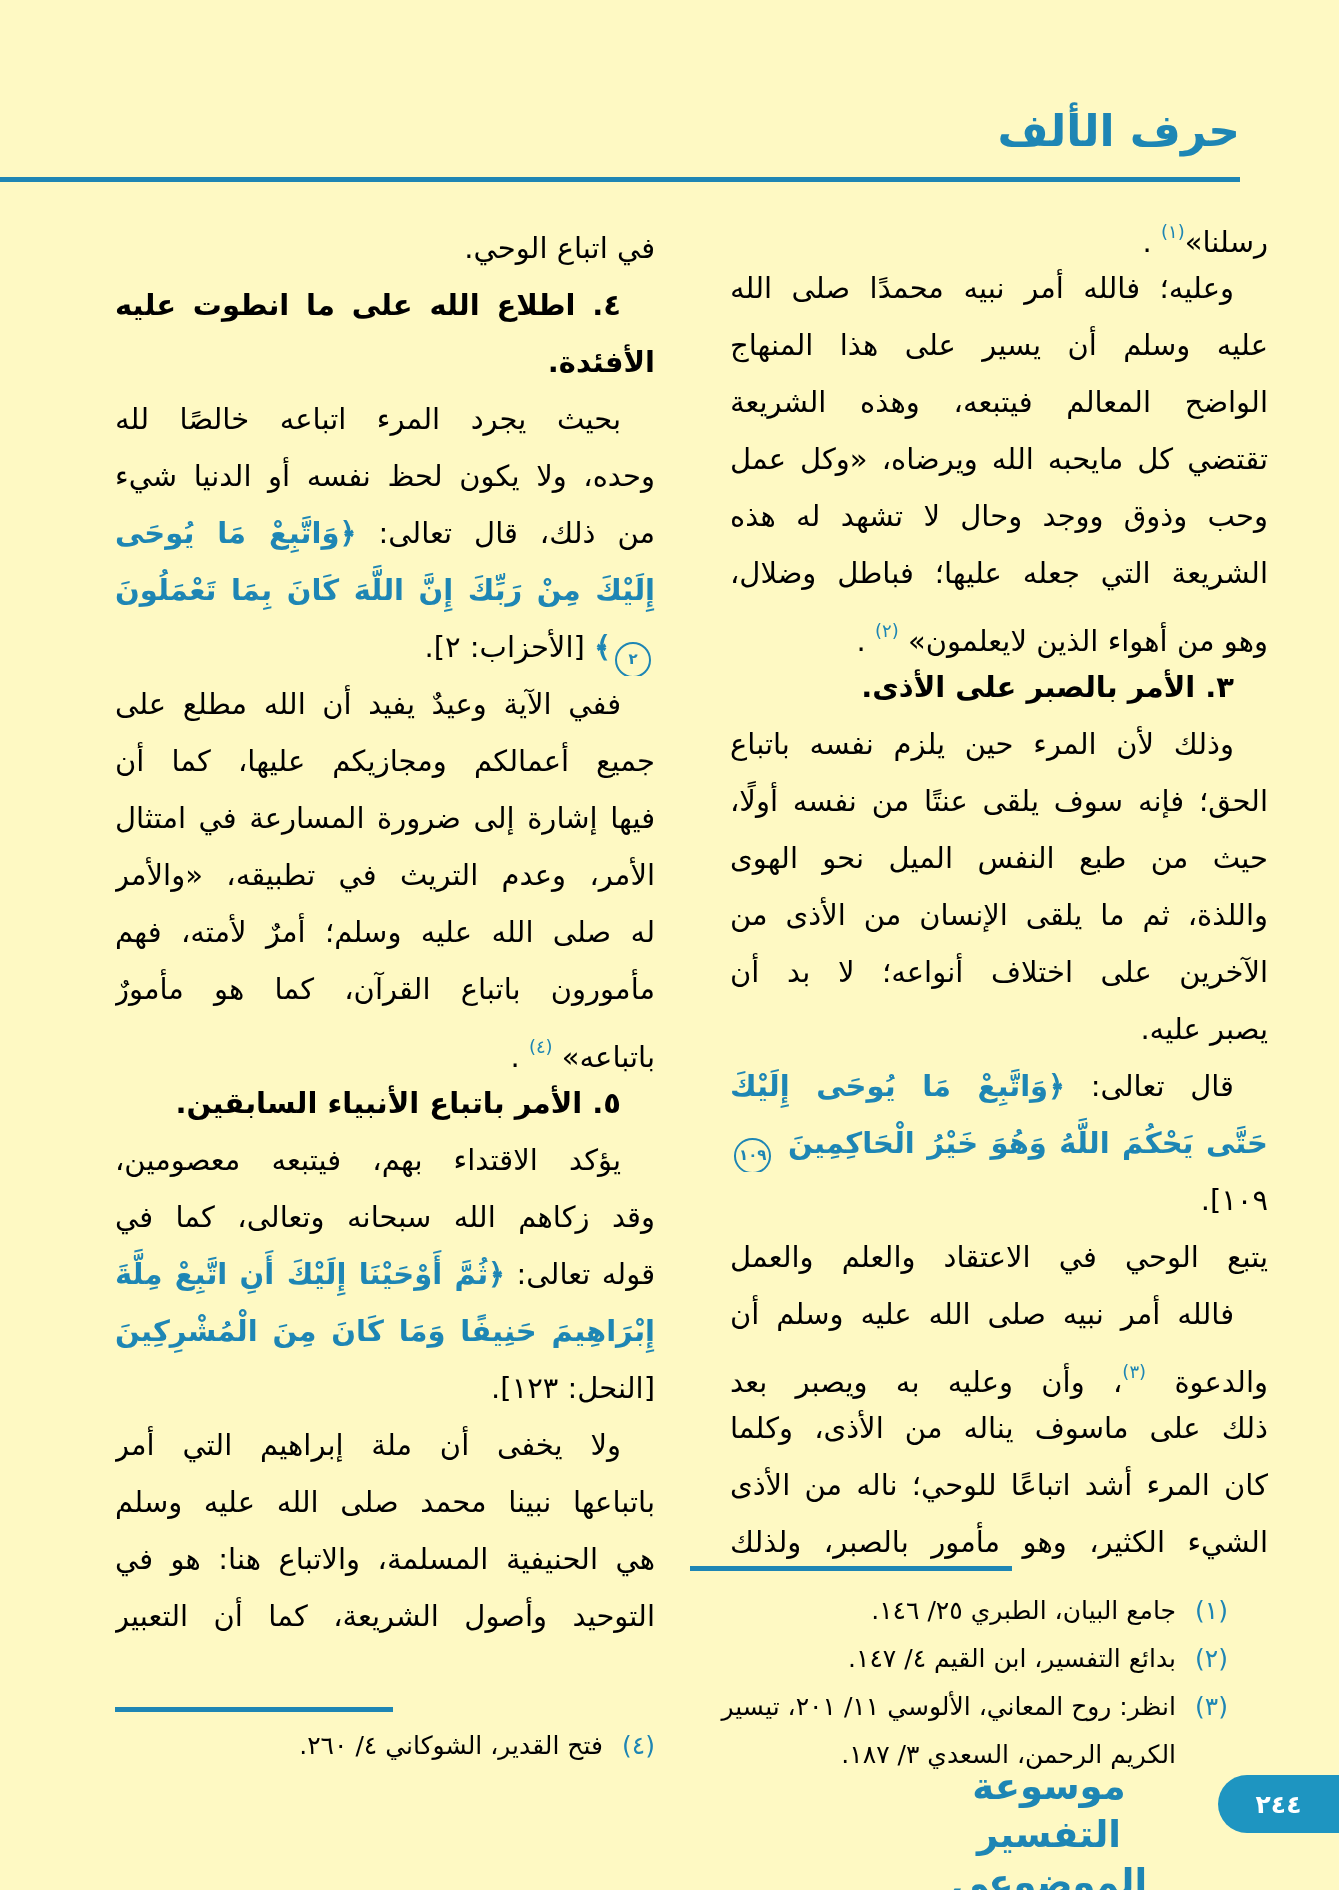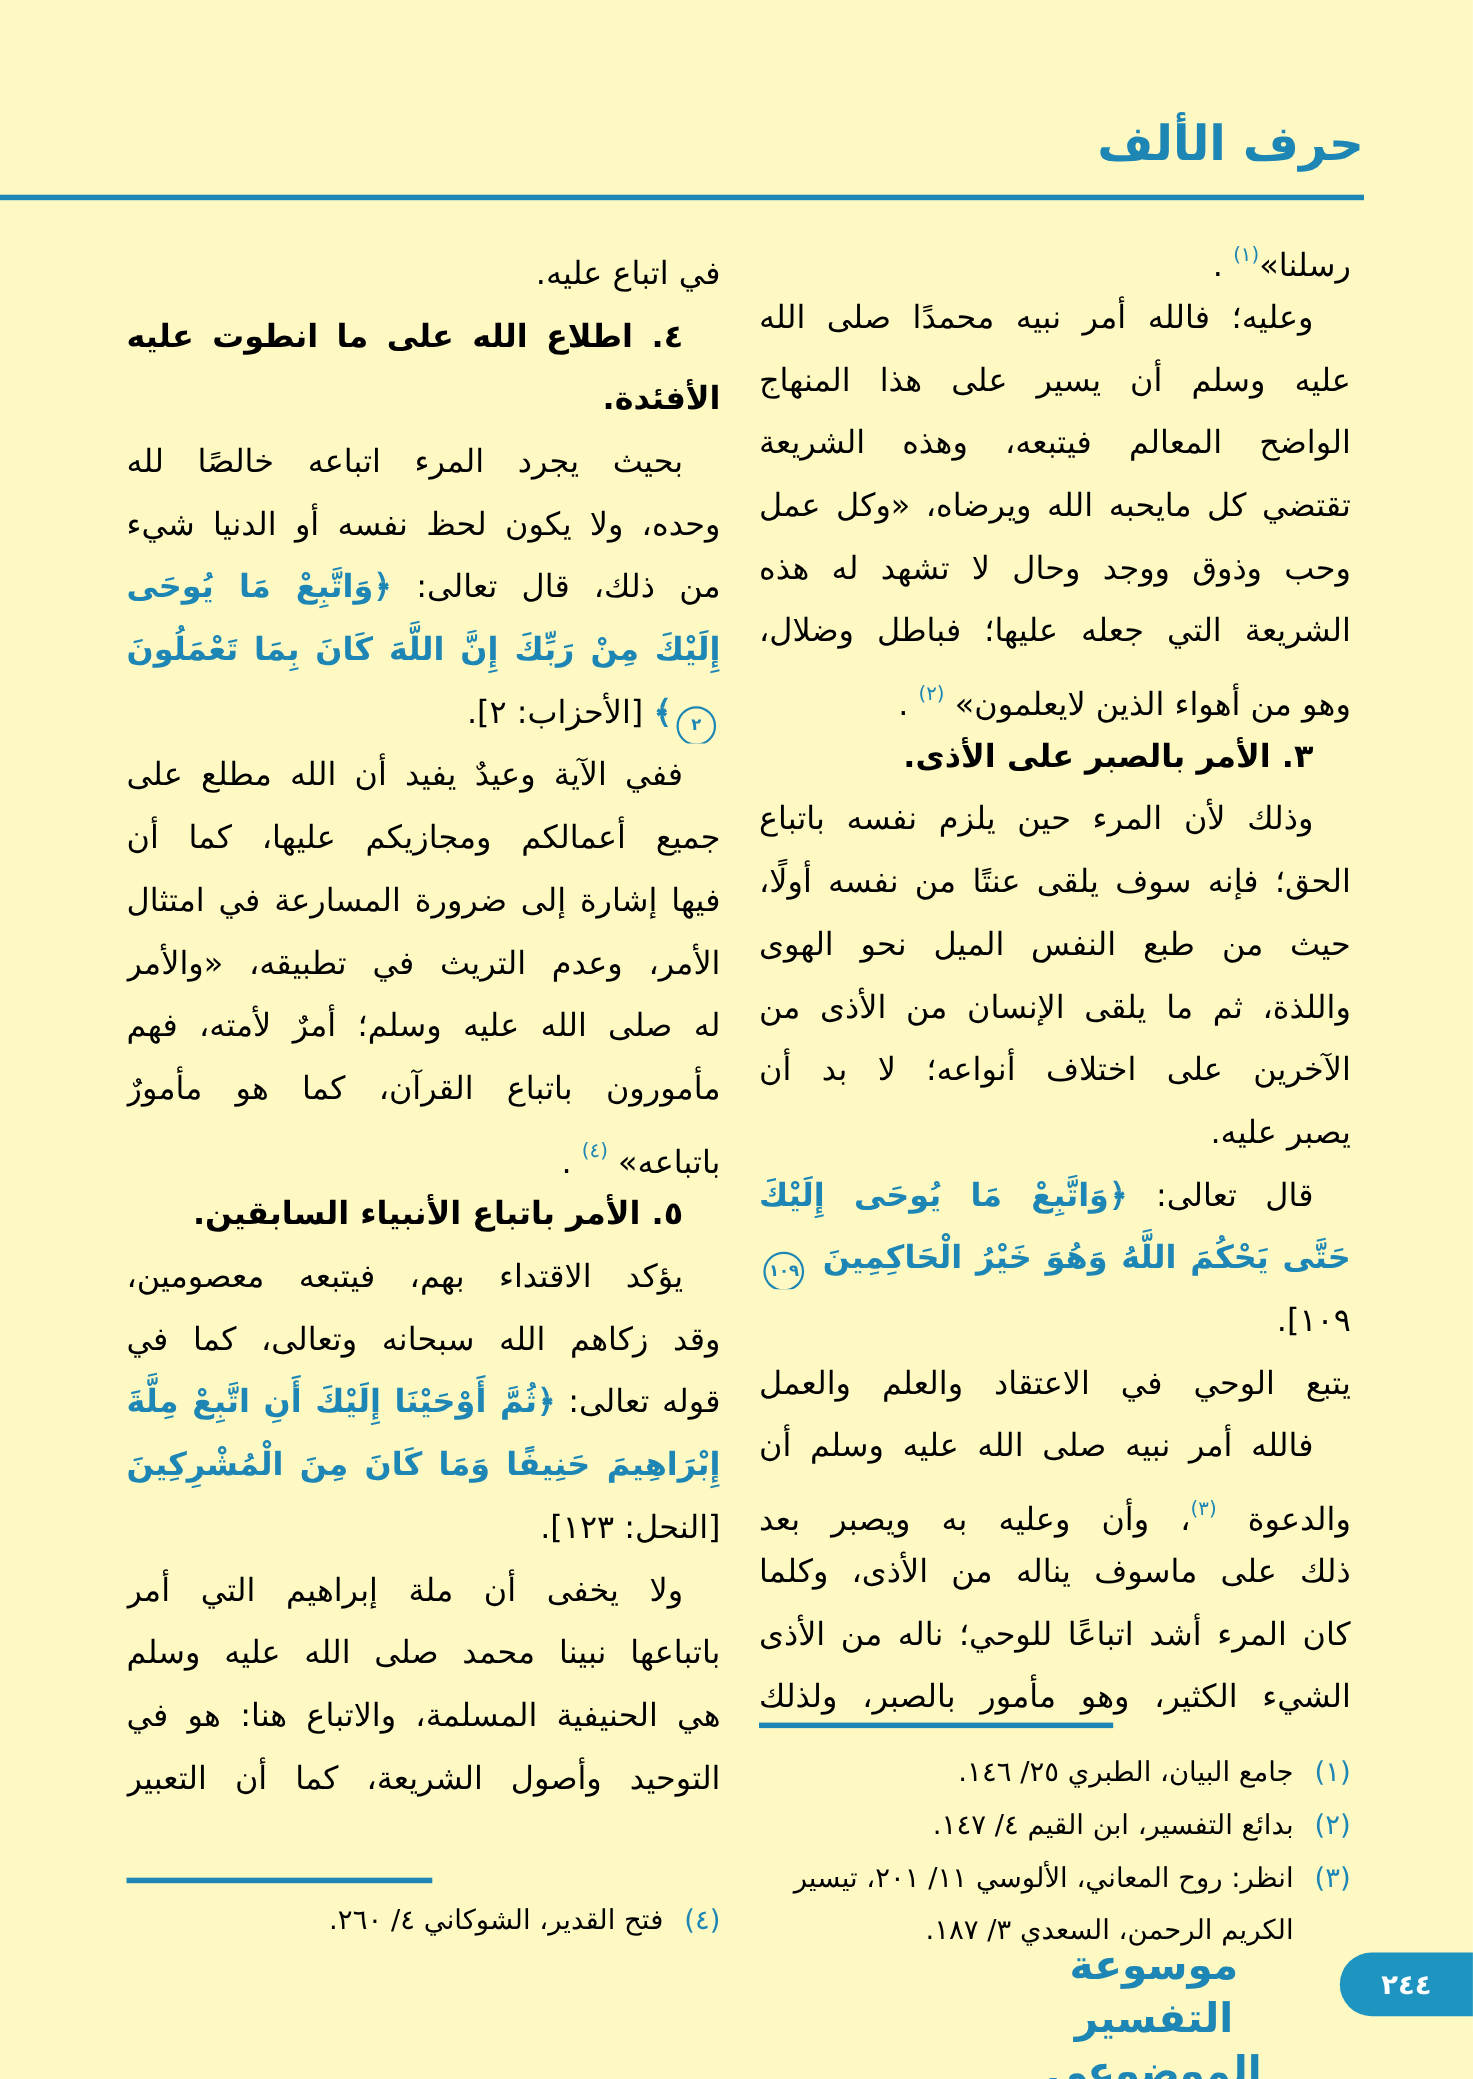--- a/index.html
+++ b/index.html
@@ -14,21 +14,21 @@
     position:absolute; top:96px; right:99px;
     font-size:44px; font-weight:bold; color:var(--accent);
     letter-spacing:-1px; line-height:70px;
   }
   .header-rule {
     position:absolute; top:177px; left:0; width:1240px; height:5px;
     background:var(--accent);
   }
   
   .col { position:absolute; }
-  .col-right { left:690px; top:203px; width:538px; }
+  .col-right { left:730px; top:203px; width:538px; }
   .col-left  { left:115px; top:220px; width:540px; }
   .line {
     height:57px; line-height:57px; font-size:29px; overflow:hidden;
   }
   .j { text-align:justify; text-align-last:justify; }
   .r { text-align:right; }
   .ind { padding-right:34px; }
   .b { font-weight:bold; }
   .q { color:var(--accent); font-weight:bold; }
   .sup { color:var(--accent); font-size:18px; vertical-align:14px; font-weight:normal; }
@@ -90,21 +90,21 @@
       <div class="line j"><span class="q">حَتَّى يَحْكُمَ اللَّهُ وَهُوَ خَيْرُ الْحَاكِمِينَ </span><span class="ayah">١٠٩</span></div>
       <div class="line r"><span>١٠٩].</span></div>
       <div class="line j"><span>يتبع الوحي في الاعتقاد والعلم والعمل</span></div>
       <div class="line j ind"><span>فالله أمر نبيه صلى الله عليه وسلم أن</span></div>
       <div class="line j"><span>والدعوة </span><span class="sup">(٣)</span><span>، وأن وعليه به ويصبر بعد</span></div>
       <div class="line j"><span>ذلك على ماسوف يناله من الأذى، وكلما</span></div>
       <div class="line j"><span>كان المرء أشد اتباعًا للوحي؛ ناله من الأذى</span></div>
       <div class="line j"><span>الشيء الكثير، وهو مأمور بالصبر، ولذلك</span></div>
     </div>
   <div class="col col-left">
-      <div class="line r"><span>في اتباع عليه.</span></div>
+      <div class="line r"><span>في اتباع الوحي.</span></div>
       <div class="line j ind"><span class="b">٤. اطلاع الله على ما انطوت عليه</span></div>
       <div class="line r"><span class="b">الأفئدة.</span></div>
       <div class="line j ind"><span>بحيث يجرد المرء اتباعه خالصًا لله</span></div>
       <div class="line j"><span>وحده، ولا يكون لحظ نفسه أو الدنيا شيء</span></div>
       <div class="line j"><span>من ذلك، قال تعالى: </span><span class="q">﴿وَاتَّبِعْ مَا يُوحَى</span></div>
       <div class="line j"><span class="q">إِلَيْكَ مِنْ رَبِّكَ إِنَّ اللَّهَ كَانَ بِمَا تَعْمَلُونَ خَبِيرًا</span></div>
       <div class="line r"><span class="ayah">٢</span><span class="q">﴾</span><span> [الأحزاب: ٢].</span></div>
       <div class="line j ind"><span>ففي الآية وعيدٌ يفيد أن الله مطلع على</span></div>
       <div class="line j"><span>جميع أعمالكم ومجازيكم عليها، كما أن</span></div>
       <div class="line j"><span>فيها إشارة إلى ضرورة المسارعة في امتثال</span></div>

